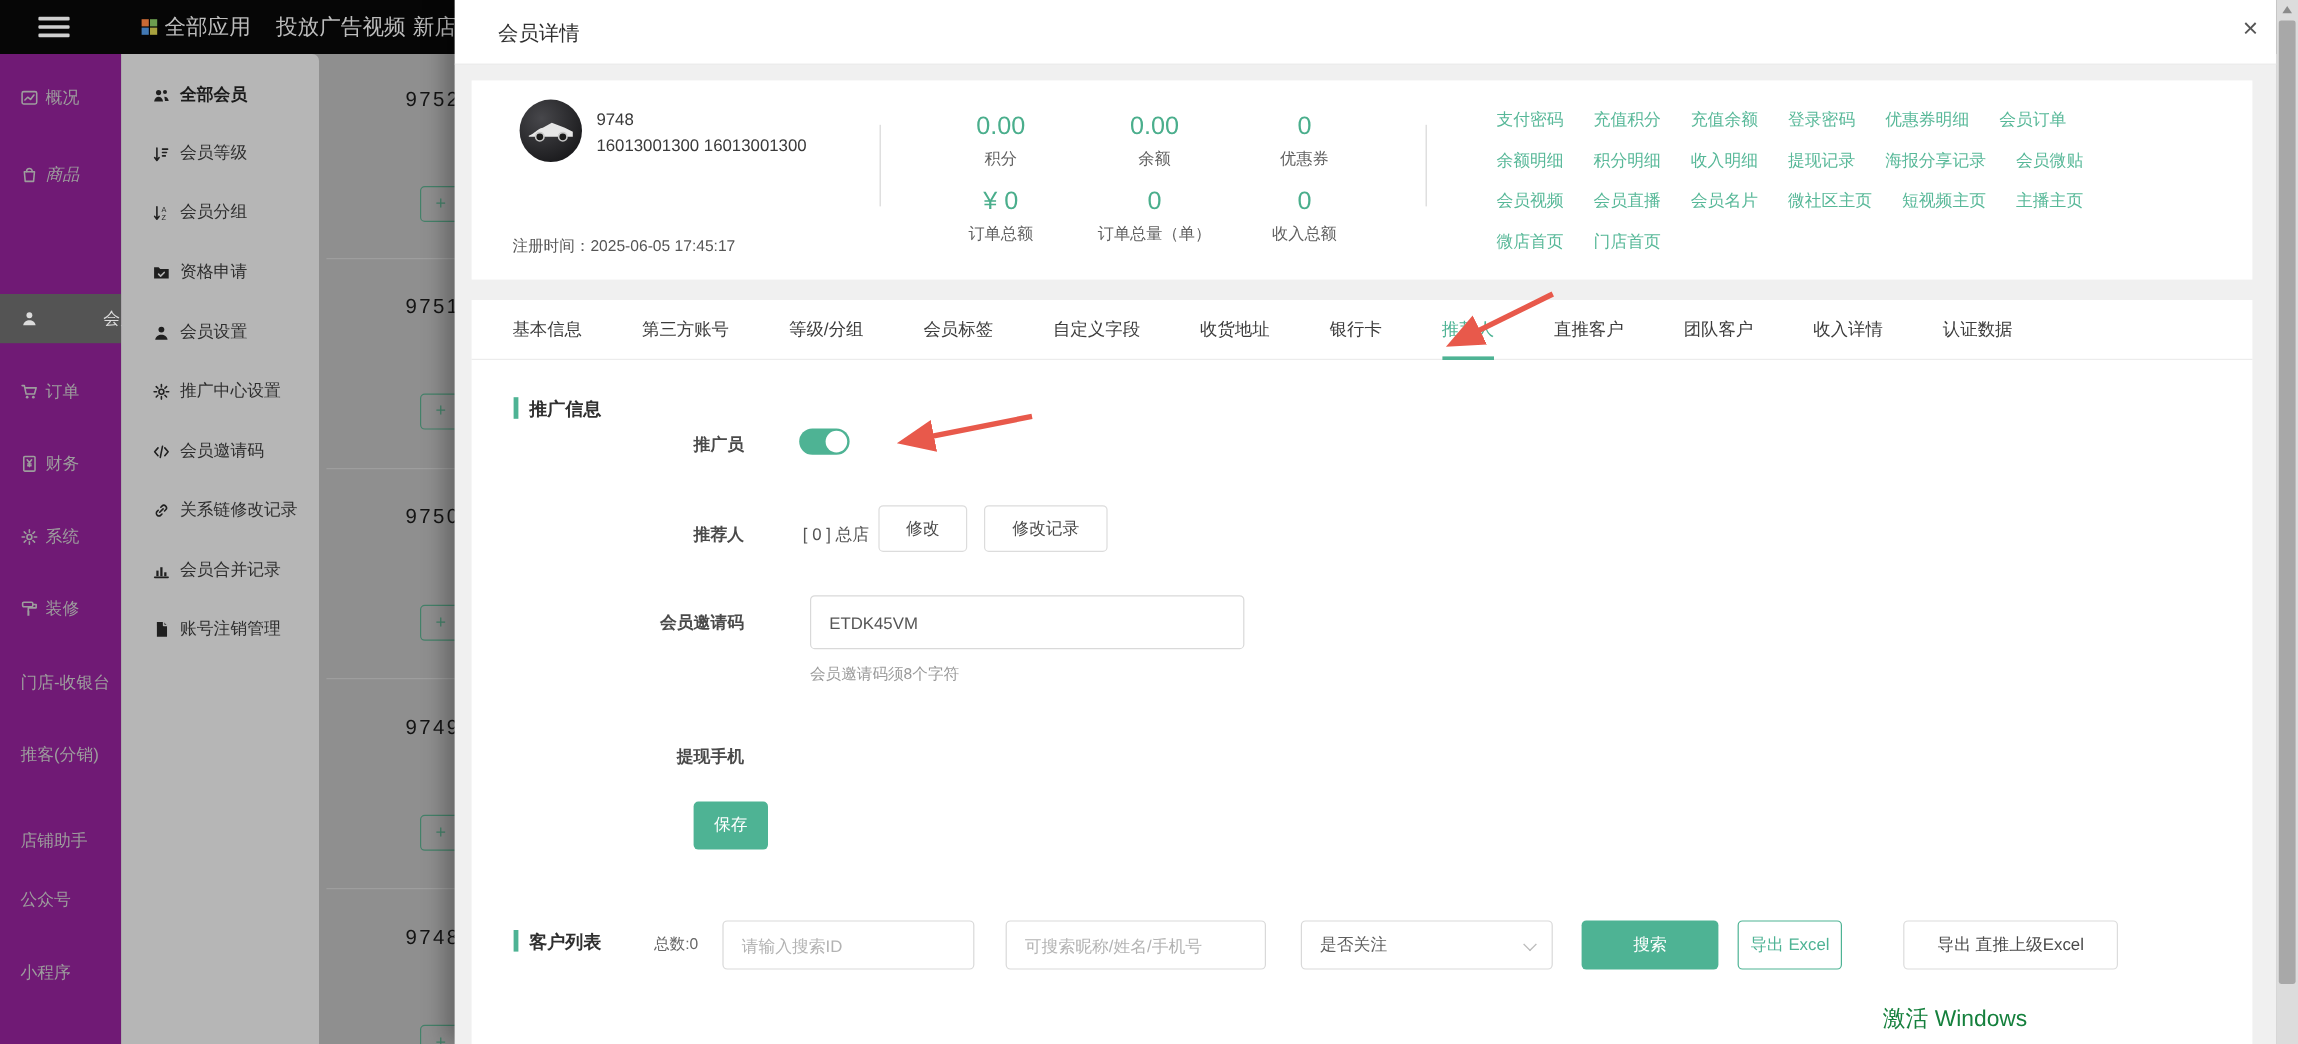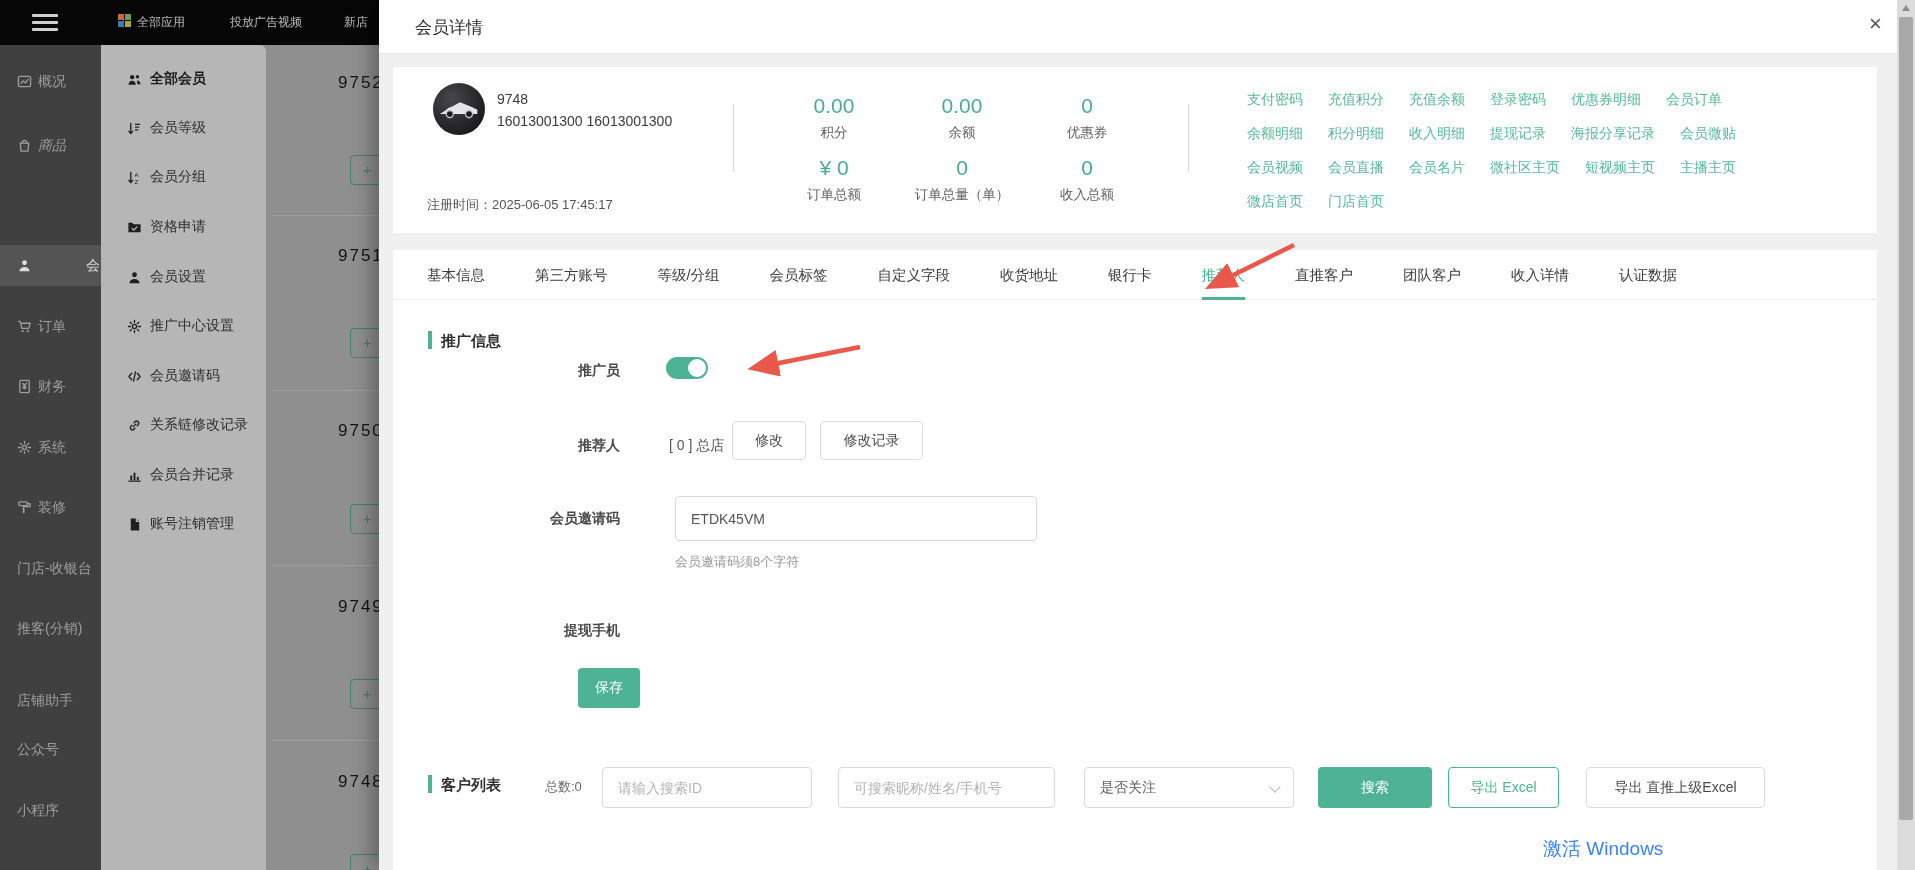--- a/index.html
+++ b/index.html
@@ -3,28 +3,28 @@
 <meta charset="utf-8">
 <style>
   * { margin:0; padding:0; box-sizing:border-box; }
   html,body { width:1915px; height:870px; overflow:hidden; }
   body { font-family:"Liberation Sans","DejaVu Sans",sans-serif; position:relative; background:#8f8f8f; color:#333; }
 
   
   .topnav { position:absolute; left:0; top:0; width:1915px; height:45px; background:#060606; z-index:1; }
   .hamburger { position:absolute; left:32px; top:14px; width:26px; height:18px; cursor:pointer; }
   .hamburger i { display:block; height:3px; background:#cfcfcf; margin-bottom:4px; border-radius:1px; }
-  .nav-item { position:absolute; top:0; height:45px; line-height:45px; color:#bdbdbd; font-size:12px; cursor:pointer; white-space:nowrap; }
+  .nav-item { position:absolute; top:0; height:45px; line-height:45px; color:#bdbdbd; font-size:18px; cursor:pointer; white-space:nowrap; }
   .apps-grid { display:inline-block; width:13px; height:13px; vertical-align:-1px; margin-right:6px; }
   .apps-grid b { float:left; width:6px; height:6px; margin:0 .5px .5px 0; }
   .apps-grid b:nth-child(1){background:#c96a35;} .apps-grid b:nth-child(2){background:#6d9e4f;}
   .apps-grid b:nth-child(3){background:#4178b4;} .apps-grid b:nth-child(4){background:#a8a23f;}
 
   
-  .sidebar { position:absolute; left:0; top:45px; width:101px; height:825px; background:#404040; z-index:1; }
+  .sidebar { position:absolute; left:0; top:45px; width:101px; height:825px; background:#701a75; z-index:1; }
   .side-item { position:absolute; left:0; width:101px; height:41px; display:flex; align-items:center; padding-left:17px; color:#9d9d9d; font-size:14px; cursor:pointer; white-space:nowrap; }
   .side-item.active { background:#545454; color:#dcdcdc; }
   .side-item .ic { width:15px; height:15px; margin-right:6px; flex:0 0 15px; }
   .side-item .ic svg { width:15px; height:15px; display:block; }
 
   
   .submenu { position:absolute; left:101px; top:45px; width:165px; height:825px; background:#b6b6b6; z-index:1; border-radius:0 6px 0 0; }
   .sub-item { position:absolute; left:0; width:165px; height:28px; display:flex; align-items:center; padding-left:26px; color:#2e2e2e; font-size:14px; cursor:pointer; white-space:nowrap; }
   .sub-item.active { font-weight:bold; color:#1b1b1b; }
   .sub-item .ic { width:15px; height:15px; margin-right:8px; flex:0 0 15px; color:#1f1f1f; }
@@ -77,21 +77,21 @@
   .btn-outline { position:absolute; background:#fff; border:1px solid #dcdcdc; border-radius:4px; font-size:14px; color:#4a4a4a; cursor:pointer; }
   .inp { position:absolute; border:1px solid #d9d9d9; border-radius:4px; font-size:14px; color:#555; padding:0 15px; outline:none; font-family:inherit; }
   .inp::placeholder { color:#b3b3b3; }
   .hint { position:absolute; font-size:13px; color:#999; }
   .btn-green { position:absolute; background:#4eb394; color:#fff; border:none; border-radius:4px; font-size:14px; cursor:pointer; }
   .btn-green-outline { position:absolute; background:#fff; color:#4eb394; border:1px solid #4eb394; border-radius:4px; font-size:14px; cursor:pointer; }
   .total { position:absolute; font-size:13px; color:#666; }
   .select { position:absolute; border:1px solid #d9d9d9; border-radius:4px; background:#fff; font-size:14px; color:#5f5f5f; line-height:39px; padding-left:15px; cursor:pointer; }
   .select .chev { position:absolute; right:14px; top:15px; width:8px; height:8px; border-right:1.5px solid #bbb; border-bottom:1.5px solid #bbb; transform:rotate(45deg); }
 
-  .watermark { position:absolute; left:1150px; top:586px; font-size:19px; color:#3b82f6; }
+  .watermark { position:absolute; left:1176px; top:586px; font-size:19px; color:#15803d; }
 
   
   .arrow-svg { position:absolute; z-index:9; pointer-events:none; }
 
   
   .scrollbar { position:absolute; left:1897px; top:0; width:18px; height:870px; background:#dcdcdc; z-index:10; }
   .sb-arrow { position:absolute; left:5px; top:5px; width:0; height:0; border-left:4px solid transparent; border-right:4px solid transparent; border-bottom:6px solid #8a8a8a; }
   .sb-thumb { position:absolute; left:2px; top:17px; width:14px; height:803px; background:#a8a8a8; border-radius:2px; cursor:pointer; }
 </style>
 </head>
@@ -419,21 +419,21 @@
       <div class="secbar" style="left:35px; top:525px;"></div>
       <div class="sectitle" style="left:48px; top:526px;">客户列表</div>
       <div class="total" style="left:152px; top:528px;">总数:0</div>
       <input class="inp" style="left: 209px; top: 517px; width: 210px; height: 41px;" placeholder="请输入搜索ID">
       <input class="inp" style="left: 445px; top: 517px; width: 217px; height: 41px;" placeholder="可搜索昵称/姓名/手机号">
       <div class="select" style="left:691px; top:517px; width:210px; height:41px;">
         <span>是否关注</span>
         <span class="chev"></span>
       </div>
       <button class="btn-green" style="left:925px; top:517px; width:114px; height:41px;">搜索</button>
-      <button class="btn-green-outline" style="left:1055px; top:517px; width:111px; height:41px;">导出 Excel</button>
+      <button class="btn-green-outline" style="left:1055px; top:517px; width:87px; height:41px;">导出 Excel</button>
       <button class="btn-outline" style="left:1193px; top:517px; width:179px; height:41px; position:absolute;">导出 直推上级Excel</button>
 
       <div class="watermark">激活 Windows</div>
 
       <svg class="arrow-svg" style="left:345px; top:88px;" width="135" height="44">
         <defs>
             <marker id="ah2" markerWidth="8" markerHeight="8" refX="5.5" refY="3" orient="auto">
               <path d="M0,0L7,3L0,6z" fill="#e8594b"></path>
             </marker>
           </defs>

